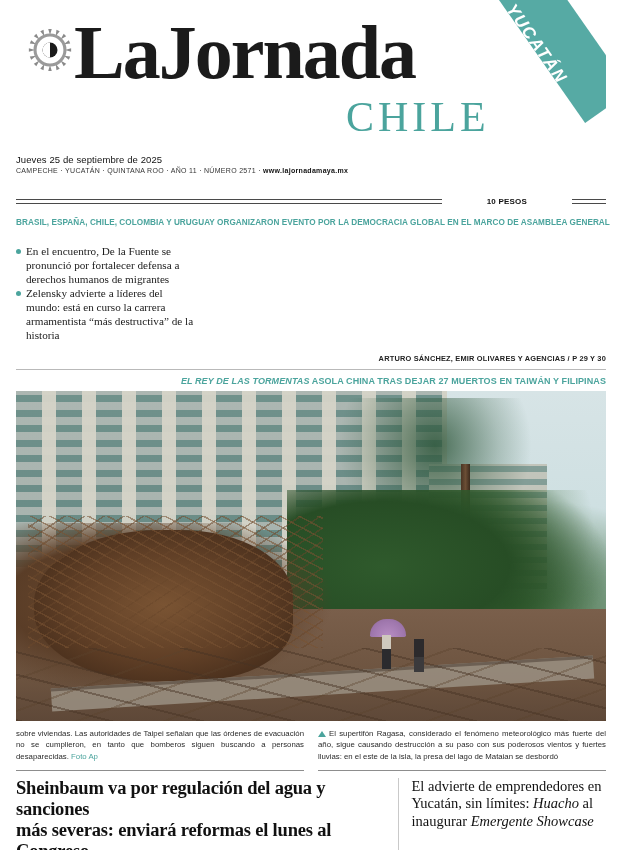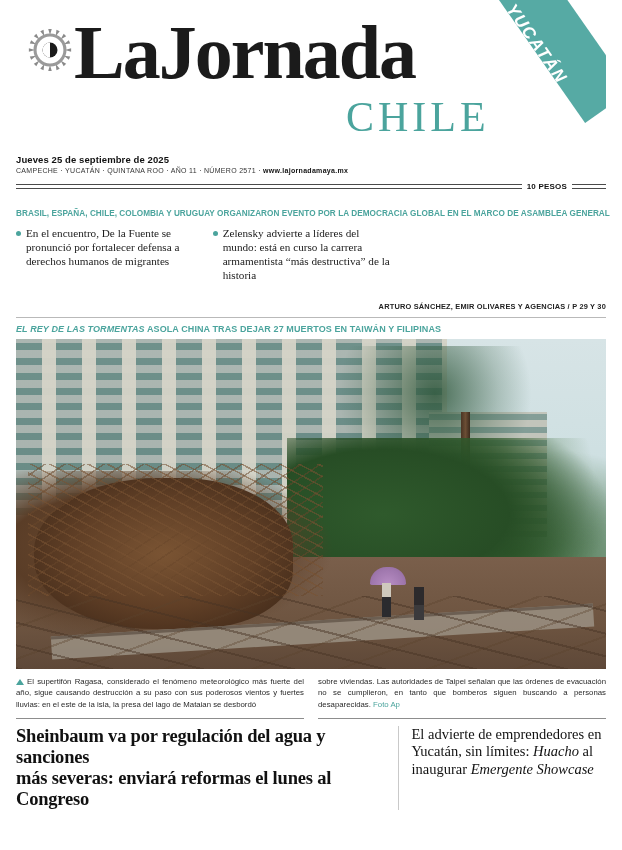--- a/index.html
+++ b/index.html
@@ -88,40 +88,41 @@
     line-height: 1;
   }
 
   
   .dateline {
     margin-top: 2px;
     position: relative;
   }
   .dateline-day {
     font-size: 9.5px;
-    font-weight: bold;
+    font-weight: normal;
     color: #111;
     letter-spacing: 0.1px;
   }
   .dateline-places {
     font-size: 7px;
     color: #333;
     letter-spacing: 0.3px;
     margin-top: 2px;
   }
   .dateline-places .site {
     font-weight: bold;
     color: #111;
   }
   .price-rule-row {
     position: relative;
     height: 14px;
-    margin-top: 5px;
+    margin-top: 20px;
     display: flex;
     align-items: center;
+    gap: 40px;
   }
   .rule-thick {
     flex: 1;
     border-top: 1.5px solid #4a4a4a;
     border-bottom: 1px solid #4a4a4a;
     height: 3px;
   }
   .price-label {
     font-size: 8px;
     font-weight: bold;
@@ -132,41 +133,42 @@
   }
   .rule-short {
     width: 34px;
     border-top: 1.5px solid #4a4a4a;
     border-bottom: 1px solid #4a4a4a;
     height: 3px;
   }
 
   
   .kicker {
-    margin-top: 16px;
+    margin-top: 10px;
     font-size: 8.2px;
     font-weight: bold;
     color: #4ba49d;
     letter-spacing: 0.05px;
     white-space: nowrap;
   }
   .lead-headline {
     font-family: "Liberation Serif", serif;
     font-size: 40px;
     font-weight: bold;
     line-height: 1.05;
     letter-spacing: -0.6px;
     color: #111;
     margin-top: 3px;
   }
 
   .bullets {
     display: flex;
-    margin-top: 8px;
+    margin-top: 17px;
     gap: 0;
+    flex-direction: column;
   }
   .bullet-col {
     width: 33.33%;
     display: flex;
     padding-right: 14px;
     box-sizing: border-box;
   }
   .dot {
     width: 5px;
     height: 5px;
@@ -181,30 +183,30 @@
     font-size: 11.2px;
     line-height: 1.25;
     color: #1a1a1a;
   }
   .lead-byline {
     text-align: right;
     font-size: 7.4px;
     font-weight: bold;
     letter-spacing: 0.2px;
     color: #222;
-    margin-top: 20px;
+    margin-top: 12px;
   }
 
   
   .sep-rule {
     border-top: 1px solid #b9b9b9;
     margin-top: 6px;
   }
   .photo-kicker {
-    text-align: left;
+    text-align: right;
     font-size: 9px;
     font-weight: bold;
     color: #4ba49d;
     letter-spacing: 0.1px;
     margin-top: 6px;
     margin-bottom: 5px;
   }
   .photo-kicker .ital {
     font-style: italic;
   }
@@ -494,22 +496,22 @@
     <div class="ph-rootball"></div>
     <div class="ph-roots"></div>
     <div class="ph-path"></div>
     <div class="ph-debris"></div>
     <div class="ph-umbrella"></div>
     <div class="ph-person-a"></div>
     <div class="ph-person-b"></div>
   </div>
 
   <div class="caption">
+    <div class="caption-col"><span>sobre viviendas. Las autoridades de Taipei señalan que las órdenes de evacuación no se cumplieron, en tanto que bomberos siguen buscando a personas desaparecidas. </span><span class="photo-credit">Foto Ap</span></div>
     <div class="caption-col"><span class="cap-tri"></span><span>El supertifón Ragasa, considerado el fenómeno meteorológico más fuerte del año, sigue causando destrucción a su paso con sus poderosos vientos y fuertes lluvias: en el este de la isla, la presa del lago de Mataian se desbordó</span></div>
-    <div class="caption-col"><span>sobre viviendas. Las autoridades de Taipei señalan que las órdenes de evacuación no se cumplieron, en tanto que bomberos siguen buscando a personas desaparecidas. </span><span class="photo-credit">Foto Ap</span></div>
   </div>
 
   <div class="bottom-rules">
     <div></div>
     <div></div>
   </div>
 
   <div class="bottom">
     <div class="bottom-left">
       <div class="bottom-left-headline">

